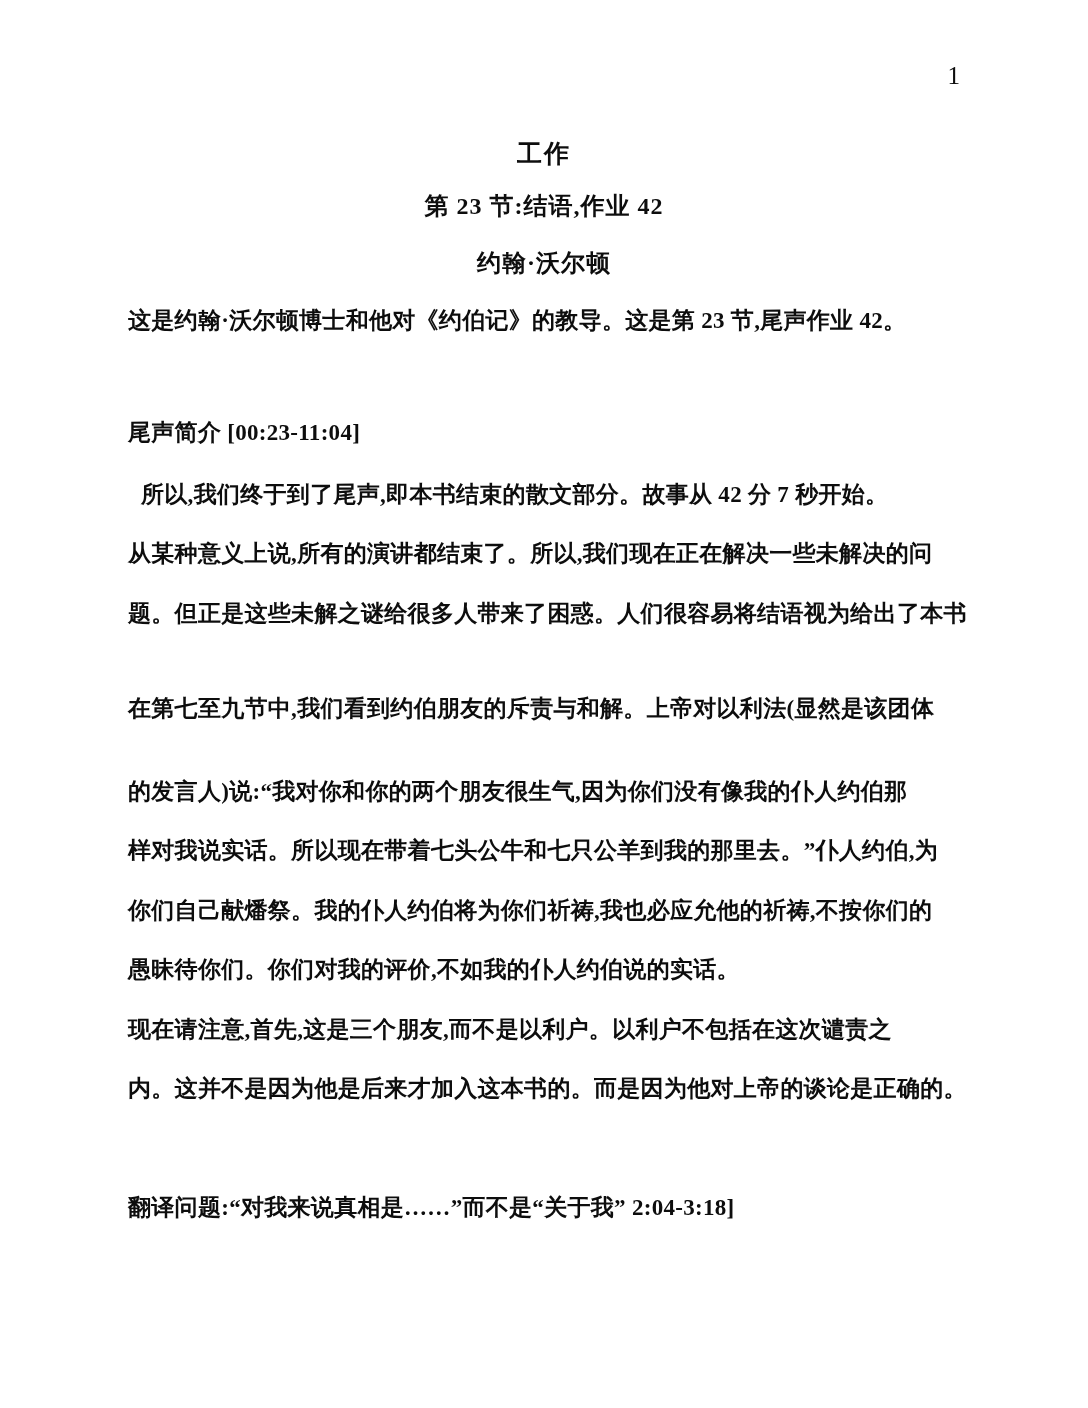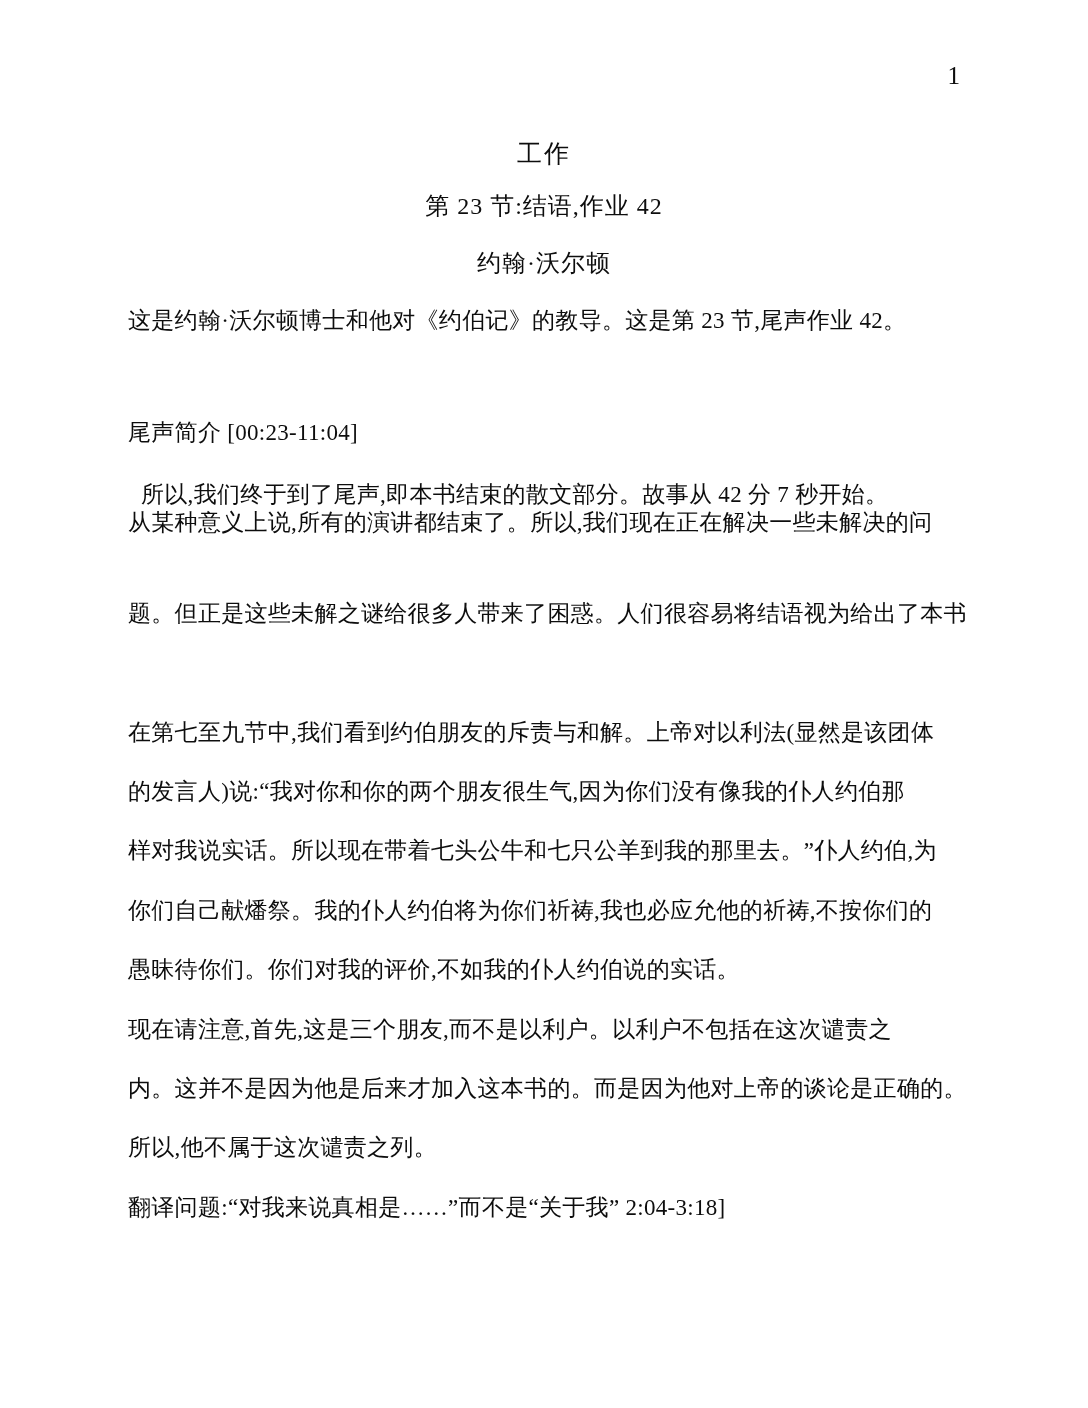--- a/index.html
+++ b/index.html
@@ -18,23 +18,24 @@
     overflow: hidden;
   }
   .t {
     position: absolute;
     left: 128px;
     width: 832px;
     font-size: 23px;
     line-height: 1.12;
     white-space: nowrap;
     letter-spacing: 0.3px;
+    font-weight: bold;
   }
   .center { text-align: center; }
-  .bold   { font-weight: 400; }
+  .bold   { font-weight: 700; }
   .title-size { font-size: 25px; letter-spacing: 2px; }
   .head-size  { font-size: 24px; letter-spacing: 1px; }
   .indent { padding-left: 13px; }
   .pagenum {
     position: absolute;
     top: 62px;
     left: 128px;
     width: 832px;
     text-align: right;
     font-size: 25px;
@@ -52,26 +53,25 @@
 
   <div class="t center bold head-size" style="top:193px">第 23 节:结语,作业 42</div>
 
   <div class="t center bold head-size" style="top:250px">约翰·沃尔顿</div>
 
   <div class="t bold" style="top:308px">这是约翰·沃尔顿博士和他对《约伯记》的教导。这是第 23 节,尾声作业 42。</div>
 
   <div class="t bold" style="top:420px">尾声简介 [00:23-11:04]</div>
 
   <div class="t indent" style="top:482px">所以,我们终于到了尾声,即本书结束的散文部分。故事从 42 分 7 秒开始。</div>
-  <div class="t" style="top:510px">从某种意义上说,所有的演讲都结束了。所以,我们现在正在解决一些未解决的问</div>
+  <div class="t" style="top:541px">从某种意义上说,所有的演讲都结束了。所以,我们现在正在解决一些未解决的问</div>
   <div class="t" style="top:601px">题。但正是这些未解之谜给很多人带来了困惑。人们很容易将结语视为给出了本书</div>
-  <div class="t" style="top:720px">在第七至九节中,我们看到约伯朋友的斥责与和解。上帝对以利法(显然是该团体</div>
+  <div class="t" style="top:696px">在第七至九节中,我们看到约伯朋友的斥责与和解。上帝对以利法(显然是该团体</div>
   <div class="t" style="top:779px">的发言人)说:“我对你和你的两个朋友很生气,因为你们没有像我的仆人约伯那</div>
   <div class="t" style="top:898px">你们自己献燔祭。我的仆人约伯将为你们祈祷,我也必应允他的祈祷,不按你们的</div>
   <div class="t" style="top:838px">样对我说实话。所以现在带着七头公牛和七只公羊到我的那里去。”仆人约伯,为</div>
   <div class="t" style="top:957px">愚昧待你们。你们对我的评价,不如我的仆人约伯说的实话。</div>
   <div class="t" style="top:1017px">现在请注意,首先,这是三个朋友,而不是以利户。以利户不包括在这次谴责之</div>
   <div class="t" style="top:1076px">内。这并不是因为他是后来才加入这本书的。而是因为他对上帝的谈论是正确的。</div>
-  <div class="t" style="top:1135px">所以,他不属于这次谴责之列。</div>
 
   <div class="t bold" style="top:1195px">翻译问题:“对我来说真相是……”而不是“关于我” 2:04-3:18]</div>
 
 </div>
 
 </body></html>

